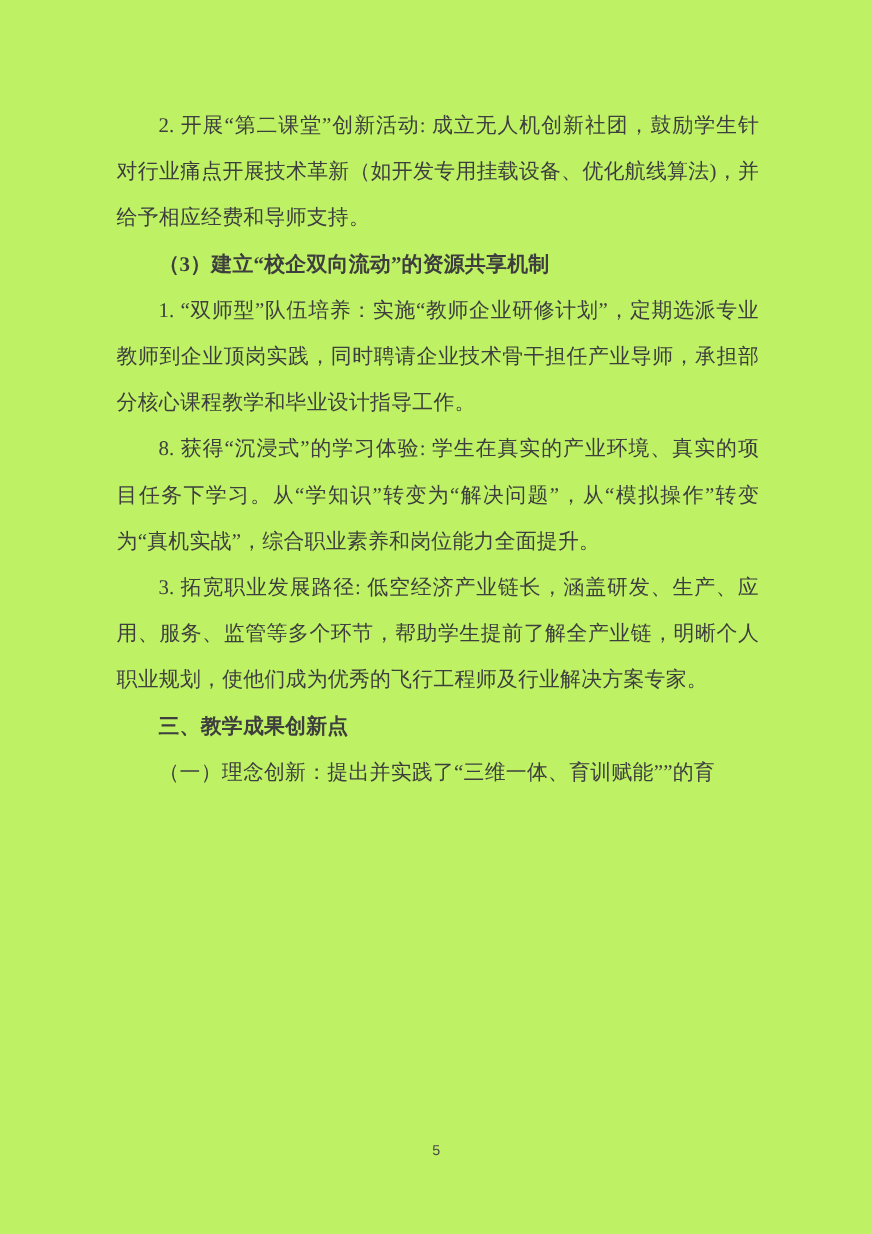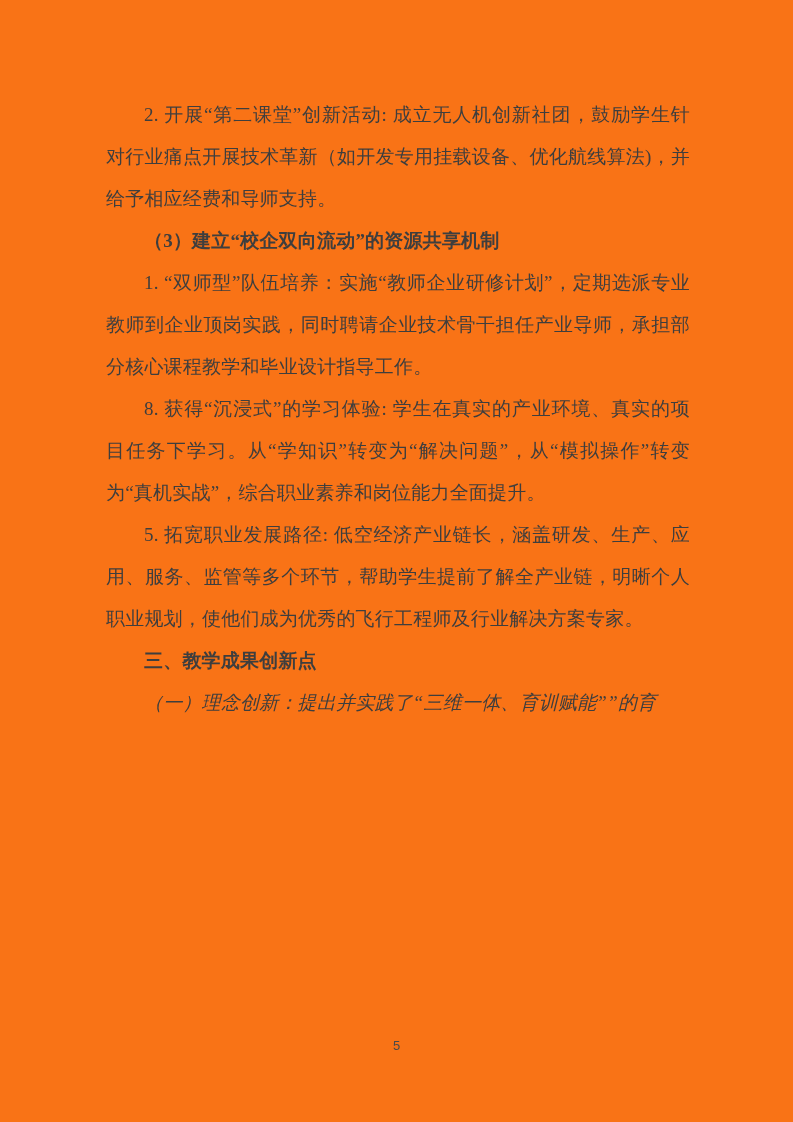--- a/index.html
+++ b/index.html
@@ -4,21 +4,21 @@
 <style>
   html, body {
     margin: 0;
     padding: 0;
     background: #ffffff;
   }
   .page {
     position: relative;
     width: 793px;
     height: 1122px;
-    background: #f97316;
+    background: #bef264;
     overflow: hidden;
     font-family: "Liberation Serif", serif;
   }
   .content {
     position: absolute;
     left: 106px;
     top: 94px;
     width: 584px;
   }
   .content p {
@@ -40,21 +40,20 @@
   }
   
   .h-hei {
     font-family: "Liberation Sans", sans-serif;
     font-weight: 700;
     color: #3a3a3a;
     text-align: left;
   }
   
   .body-kai {
-    font-style: italic;
   }
   .pagenum {
     position: absolute;
     top: 1036px;
     left: 0;
     width: 100%;
     text-align: center;
     font-size: 13px;
     line-height: 20px;
     color: #4a4a4a;
@@ -63,18 +62,18 @@
 </style>
 </head>
 <body>
 
 <div class="page">
   <div class="content">
     <p class="body">2. 开展“第二课堂”创新活动: 成立无人机创新社团，鼓励学生针对行业痛点开展技术革新（如开发专用挂载设备、优化航线算法)，并给予相应经费和导师支持。</p>
     <p class="h-kai">（3）建立“校企双向流动”的资源共享机制</p>
     <p class="body">1. “双师型”队伍培养：实施“教师企业研修计划”，定期选派专业教师到企业顶岗实践，同时聘请企业技术骨干担任产业导师，承担部分核心课程教学和毕业设计指导工作。</p>
     <p class="body">8. 获得“沉浸式”的学习体验: 学生在真实的产业环境、真实的项目任务下学习。从“学知识”转变为“解决问题”，从“模拟操作”转变为“真机实战”，综合职业素养和岗位能力全面提升。</p>
-    <p class="body">5. 拓宽职业发展路径: 低空经济产业链长，涵盖研发、生产、应用、服务、监管等多个环节，帮助学生提前了解全产业链，明晰个人职业规划，使他们成为优秀的飞行工程师及行业解决方案专家。</p>
+    <p class="body">3. 拓宽职业发展路径: 低空经济产业链长，涵盖研发、生产、应用、服务、监管等多个环节，帮助学生提前了解全产业链，明晰个人职业规划，使他们成为优秀的飞行工程师及行业解决方案专家。</p>
     <p class="h-hei">三、教学成果创新点</p>
     <p class="body-kai">（一）理念创新：提出并实践了“三维一体、育训赋能””的育</p>
   </div>
   <div class="pagenum">5</div>
 </div>
 
 </body></html>

